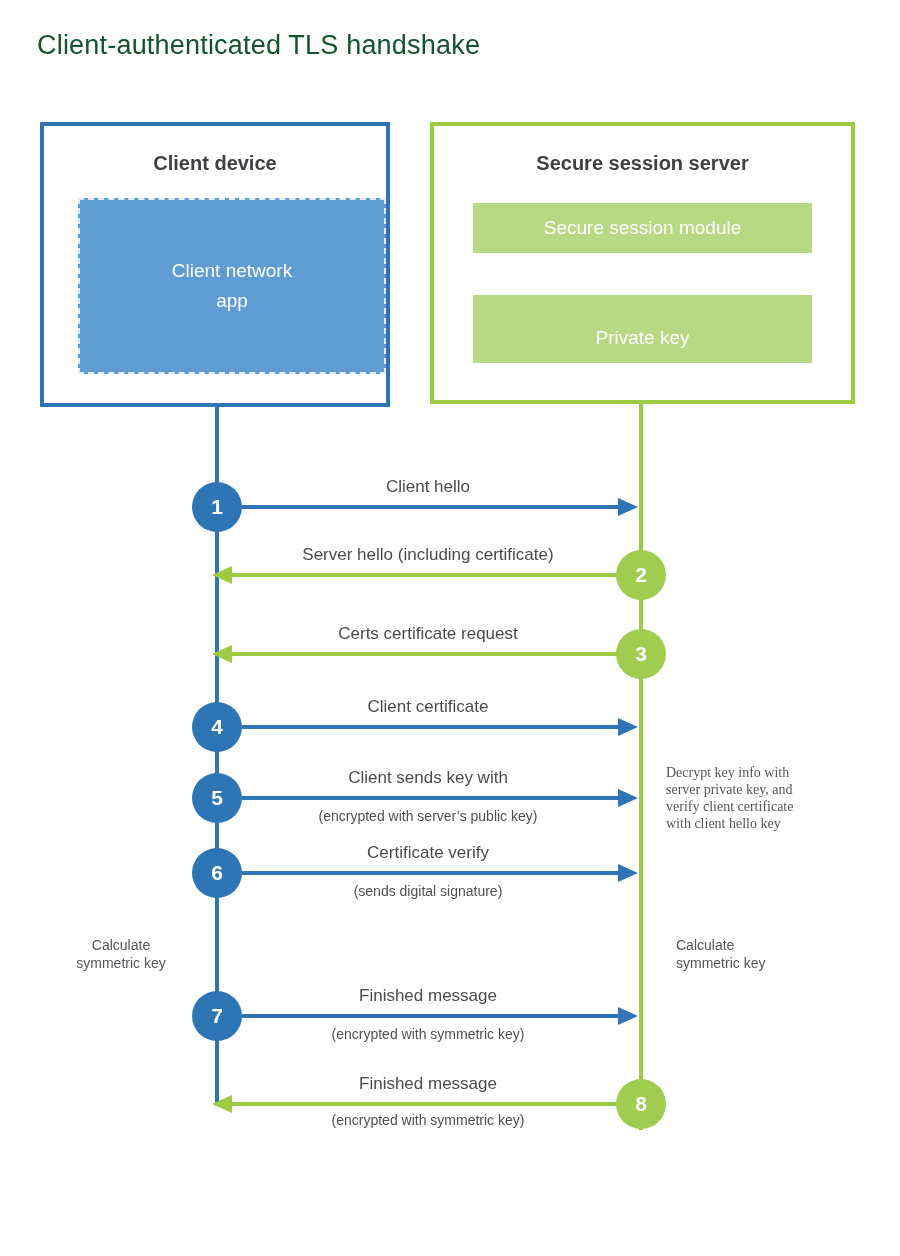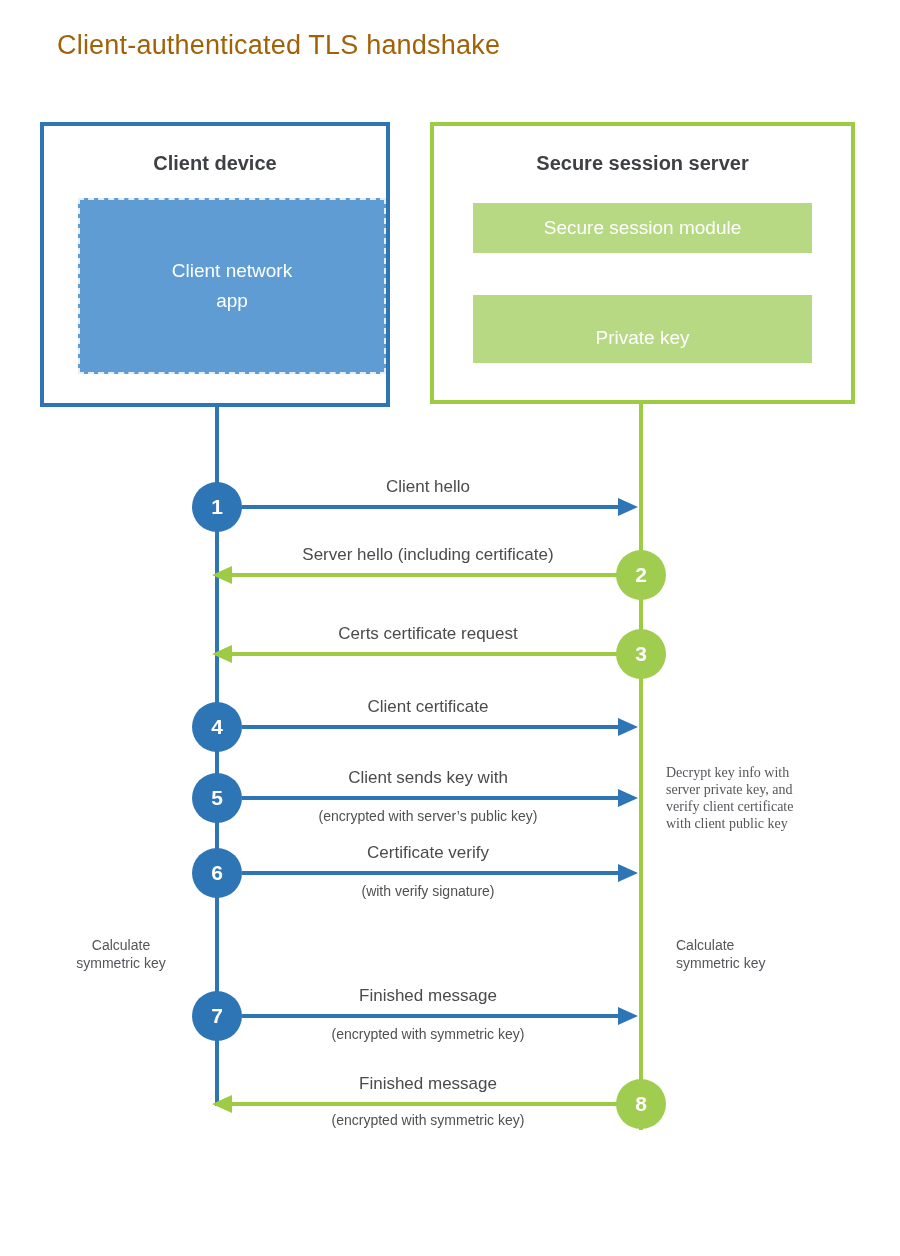--- a/index.html
+++ b/index.html
@@ -12,23 +12,22 @@
     background: #ffffff;
     overflow: hidden;
   }
   .abs { position: absolute; }
 
   
   .diagram-title {
     left: 37px; top: 30px;
     font-size: 27px;
     font-weight: 300;
-    color: #a16207;
+    color: #14532d;
     letter-spacing: 0.2px;
-    margin-left: 20px;
   }
 
   
   .actor-box { border: 4px solid; background: #ffffff; }
   .client-box { left: 40px; top: 122px; width: 350px; height: 285px; border-color: #2e75b6; }
   .server-box { left: 430px; top: 122px; width: 425px; height: 282px; border-color: #9ecb44; }
   .actor-title {
     position: absolute; left: 0; right: 0; top: 26px;
     text-align: center;
     font-size: 20px; font-weight: bold; color: #3f4043;
@@ -151,40 +150,40 @@
 
   <div class="abs msg-label y5-label">Client sends key with</div>
   <div class="abs arrow-line a-blue line-right y5-line"></div>
   <div class="abs arrow-head head-right y5-head"></div>
   <div class="abs msg-sublabel y5-sub">(encrypted with server’s public key)</div>
   <div class="abs step-circle c-blue cx-left y5-circle">5</div>
 
   <div class="abs msg-label y6-label">Certificate verify</div>
   <div class="abs arrow-line a-blue line-right y6-line"></div>
   <div class="abs arrow-head head-right y6-head"></div>
-  <div class="abs msg-sublabel y6-sub">(with verify signature)</div>
+  <div class="abs msg-sublabel y6-sub">(sends digital signature)</div>
   <div class="abs step-circle c-blue cx-left y6-circle">6</div>
 
   <div class="abs msg-label y7-label">Finished message</div>
   <div class="abs arrow-line a-blue line-right y7-line"></div>
   <div class="abs arrow-head head-right y7-head"></div>
   <div class="abs msg-sublabel y7-sub">(encrypted with symmetric key)</div>
   <div class="abs step-circle c-blue cx-left y7-circle">7</div>
 
   <div class="abs msg-label y8-label">Finished message</div>
   <div class="abs arrow-line a-green line-left y8-line"></div>
   <div class="abs arrow-head head-left y8-head"></div>
   <div class="abs msg-sublabel y8-sub">(encrypted with symmetric key)</div>
   <div class="abs step-circle c-green cx-right y8-circle">8</div>
 
   <div class="abs side-note note-decrypt">
     <div>Decrypt key info with</div>
     <div>server private key, and</div>
     <div>verify client certificate</div>
-    <div>with client public key</div>
+    <div>with client hello key</div>
   </div>
 
   <div class="abs side-note note-calc-left">
     <div>Calculate</div>
     <div>symmetric key</div>
   </div>
 
   <div class="abs side-note note-calc-right">
     <div>Calculate</div>
     <div>symmetric key</div>

